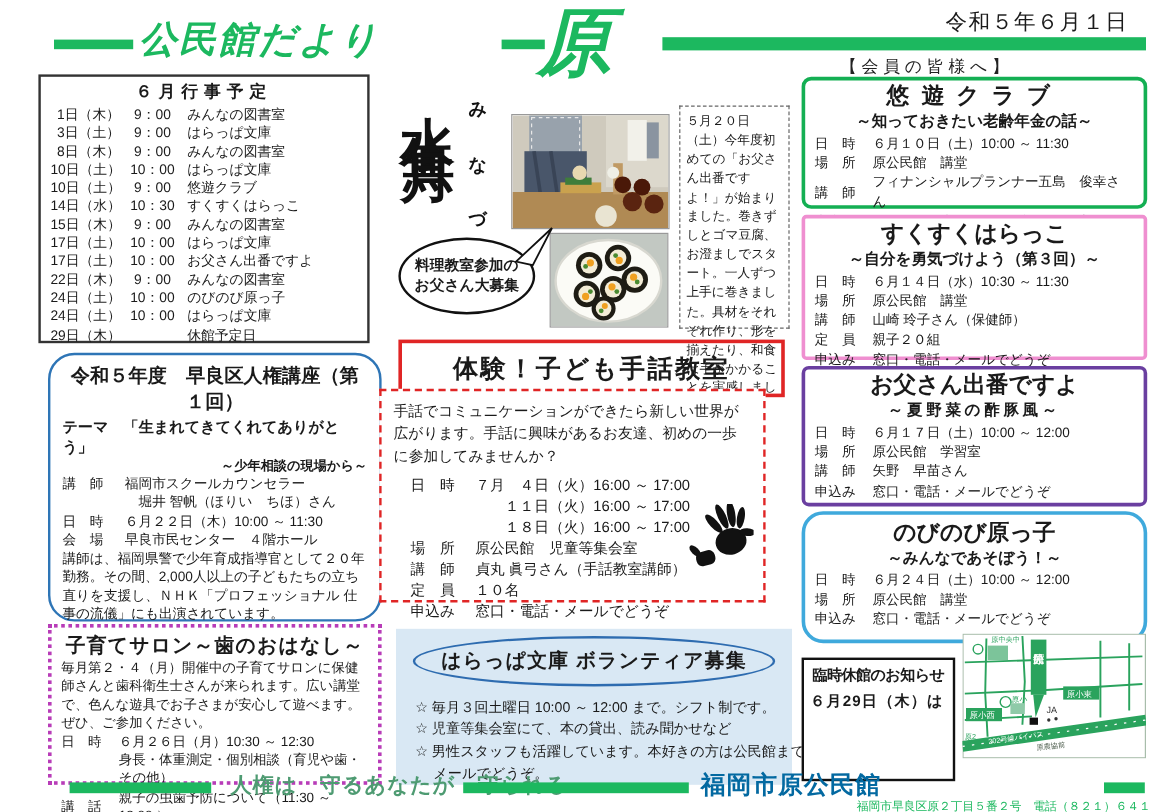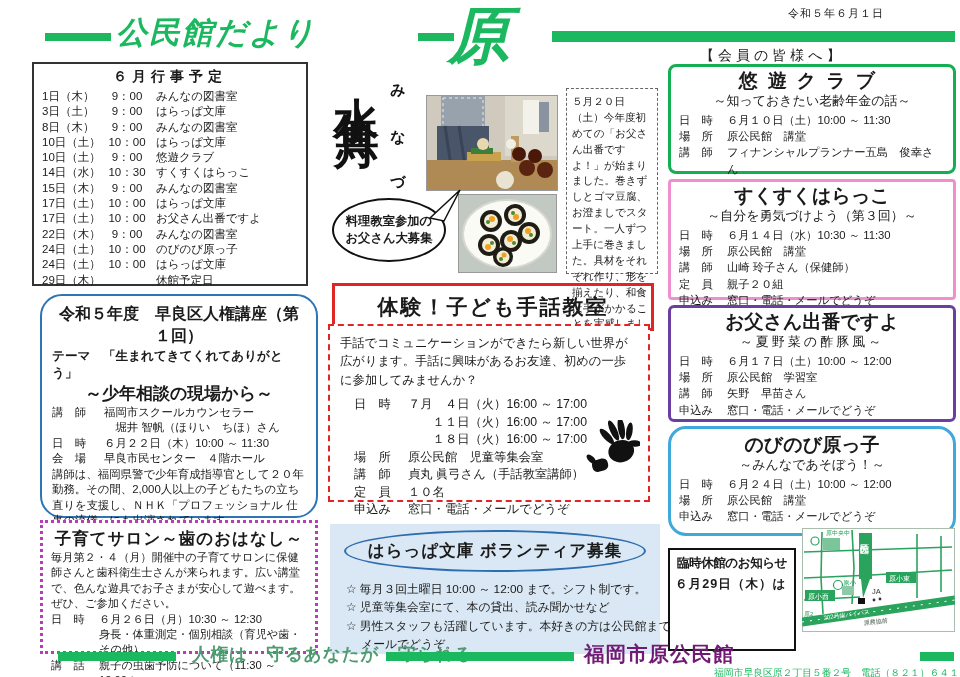--- a/index.html
+++ b/index.html
@@ -8,41 +8,41 @@
        font-family:"Liberation Sans","DejaVu Sans",sans-serif;color:#1a1a1a}
   .abs{position:absolute}
   .bar{background:#1cb85f}
   
   .h-line1{left:45px;top:33px;width:66px;height:8px}
   .h-title{left:116px;top:12px;font:italic bold 31px "DejaVu Serif","Liberation Serif",serif;
            color:#1cb85f;letter-spacing:2px}
   .h-line2{left:418px;top:33px;width:36px;height:8px}
   .h-hara{left:448px;top:-6px;font:italic bold 62px "DejaVu Serif","Liberation Serif",serif;color:#1cb85f}
   .h-bar{left:552px;top:31px;width:403px;height:11px}
-  .h-date{left:788px;top:6px;font-size:11px;letter-spacing:1px}
+  .h-date{left:788px;top:6px;font-size:18px;letter-spacing:1px}
   .h-members{left:700px;top:47px;font-size:14px;letter-spacing:4px;color:#222}
   
   .box{position:absolute;background:#fff}
-  .f-row{display:flex;align-items:flex-start}
+  .f-row{display:flex;align-items:center}
   .f-label{white-space:pre;flex:none}
   .f-value{white-space:pre-wrap}
   .center{text-align:center}
   
   .schedule{left:32px;top:62px;width:276px;height:224px;border:2px solid #333;padding:4px 8px 2px}
   .schedule .s-title{font-weight:bold;font-size:14px;letter-spacing:5px;text-align:center;margin-bottom:3px}
   .s-row{display:flex;font-size:11.5px;line-height:15.3px}
-  .s-date{width:58px;white-space:pre}
+  .s-date{width:58px;text-align:right;white-space:pre}
   .s-time{width:46px;text-align:center;white-space:pre;margin-left:4px}
   .s-event{margin-left:6px;white-space:pre}
   
   .jinken{left:40px;top:294px;width:278px;height:224px;border:2px solid #2e75b6;border-radius:22px;
           padding:7px 10px;font-size:11.4px;line-height:1.36}
   .jinken .j-title{font-weight:bold;font-size:16px;text-align:center}
   .jinken .j-theme{font-weight:bold;font-size:12.6px;margin-top:1px}
-  .jinken .j-subtheme{font-weight:bold;font-size:17px;text-align:center}
+  .jinken .j-subtheme{font-weight:bold;font-size:11px;text-align:right}
   .jinken .f-label{min-width:44px;margin-right:8px}
   
   .kosodate{left:40px;top:520px;width:278px;height:134px;border:3px dotted #b83cb8;
             padding:4px 8px;font-size:11.2px;line-height:1.38}
   .kosodate .k-title{font-weight:bold;font-size:16.5px;text-align:center;letter-spacing:1px}
   .kosodate .f-label{min-width:40px;margin-right:8px}
   
   .mina-kanji{left:326px;top:60px;height:235px;writing-mode:vertical-rl;
               font:bold 46px "DejaVu Serif","Liberation Serif",serif;letter-spacing:16px;color:#111}
   .mina-kana{left:388px;top:74px;height:215px;writing-mode:vertical-rl;
@@ -52,57 +52,57 @@
   .photo2{left:458px;top:194px;width:99px;height:79px}
   .report{left:566px;top:88px;width:92px;height:186px;border:1px dashed #666;
           padding:5px 5px;font-size:10.6px;line-height:1.5}
   .bubble{left:332px;top:198px;width:114px;height:64px;border:2px solid #111;border-radius:50%;
           display:flex;flex-direction:column;align-items:center;justify-content:center;
           font-size:12.3px;font-weight:bold;line-height:1.35;background:#fff;z-index:2}
   .tail{left:428px;top:188px;z-index:3}
   .shuwa-title{left:332px;top:283px;width:322px;height:48px;border:3px solid #e02525;
                display:flex;align-items:center;justify-content:center;
                font-size:21px;font-weight:bold;letter-spacing:2px}
-  .shuwa{left:328px;top:324px;width:322px;height:178px;border:2px dashed #e02525;padding:8px 10px}
+  .shuwa{left:316px;top:324px;width:322px;height:178px;border:2px dashed #e02525;padding:8px 10px}
   .shuwa .sh-intro{font-size:12.3px;line-height:1.5}
   .shuwa .fields{margin-top:7px;margin-left:14px}
   .shuwa .f-row{font-size:12.3px;line-height:1.42}
   .shuwa .f-label{min-width:46px;margin-right:8px}
   .hands{position:absolute;right:8px;bottom:24px}
   
   .harappa{left:330px;top:524px;width:330px;height:130px;background:#d9e8f4;padding:4px}
   .ellipse{width:302px;height:42px;margin:2px auto 0;border:2px solid #2e6cb0;border-radius:50%;
            display:flex;align-items:center;justify-content:center;
            font-size:16.5px;font-weight:bold;letter-spacing:1px}
   .harappa .bullets{margin:8px 0 0 12px;font-size:11.8px;line-height:1.55}
   .harappa .bullets div{white-space:pre}
   
   .rsec{left:668px;width:288px;padding:3px 8px 0}
   .r-title{text-align:center;font-weight:bold;font-size:19px;line-height:1.2}
-  .r-sub{text-align:center;font-weight:normal;font-size:13px;line-height:1.3;margin-bottom:2px}
+  .r-sub{text-align:center;font-weight:bold;font-size:13px;line-height:1.3;margin-bottom:2px}
   .rsec .f-row{font-size:11.3px;line-height:1.45}
   .rsec .f-label{min-width:40px;margin-right:8px}
   .yuyu{top:64px;height:110px;border:3px solid #14af53;border-radius:8px}
   .yuyu .r-title{letter-spacing:10px}
   .sukusuku{top:179px;height:121px;border:3px solid #ef8fd0;border-radius:4px}
   .otosan{top:305px;height:117px;border:3px solid #6a3fa0;border-radius:6px}
   .otosan .r-sub{letter-spacing:3px}
   .nobinobi{top:426px;height:110px;border:3px solid #3fa9dc;border-radius:18px;padding-top:5px}
   
   .rinji{left:668px;top:548px;width:128px;height:103px;border:2px solid #111;padding:5px 5px}
   .rinji .ri-title{font-weight:bold;font-size:12.6px;text-align:center;letter-spacing:-0.5px}
   .rinji .ri-emph{font-weight:bold;font-size:12.6px;margin-top:4px;letter-spacing:1px}
   .rinji .ri-lines{font-size:11.3px;line-height:1.5;margin-top:1px}
   .mapbox{left:802px;top:528px;width:153px;height:104px}
   svg .vtext{writing-mode:vertical-rl}
   
   .f-bar1{left:58px;top:652px;width:118px;height:9px}
   .f-slogan{left:192px;top:642px;font-size:17.5px;font-weight:bold;color:#4e9b72;letter-spacing:1px}
   .f-bar2{left:386px;top:652px;width:188px;height:9px}
-  .f-pub{left:584px;top:640px;font-size:20.5px;font-weight:bold;color:#701a75;letter-spacing:1px}
+  .f-pub{left:584px;top:640px;font-size:20.5px;font-weight:bold;color:#0369a1;letter-spacing:1px}
   .f-addr{left:714px;top:640px;font-size:9.8px;color:#1cb85f;line-height:1.35;white-space:pre}
   .f-bar3{left:920px;top:652px;width:34px;height:9px}
 </style>
 </head>
 <body>
 
 <div class="abs bar h-line1"></div>
 <div class="abs h-title">公民館だより</div>
 <div class="abs bar h-line2"></div>
 <div class="abs h-hara">原</div>

